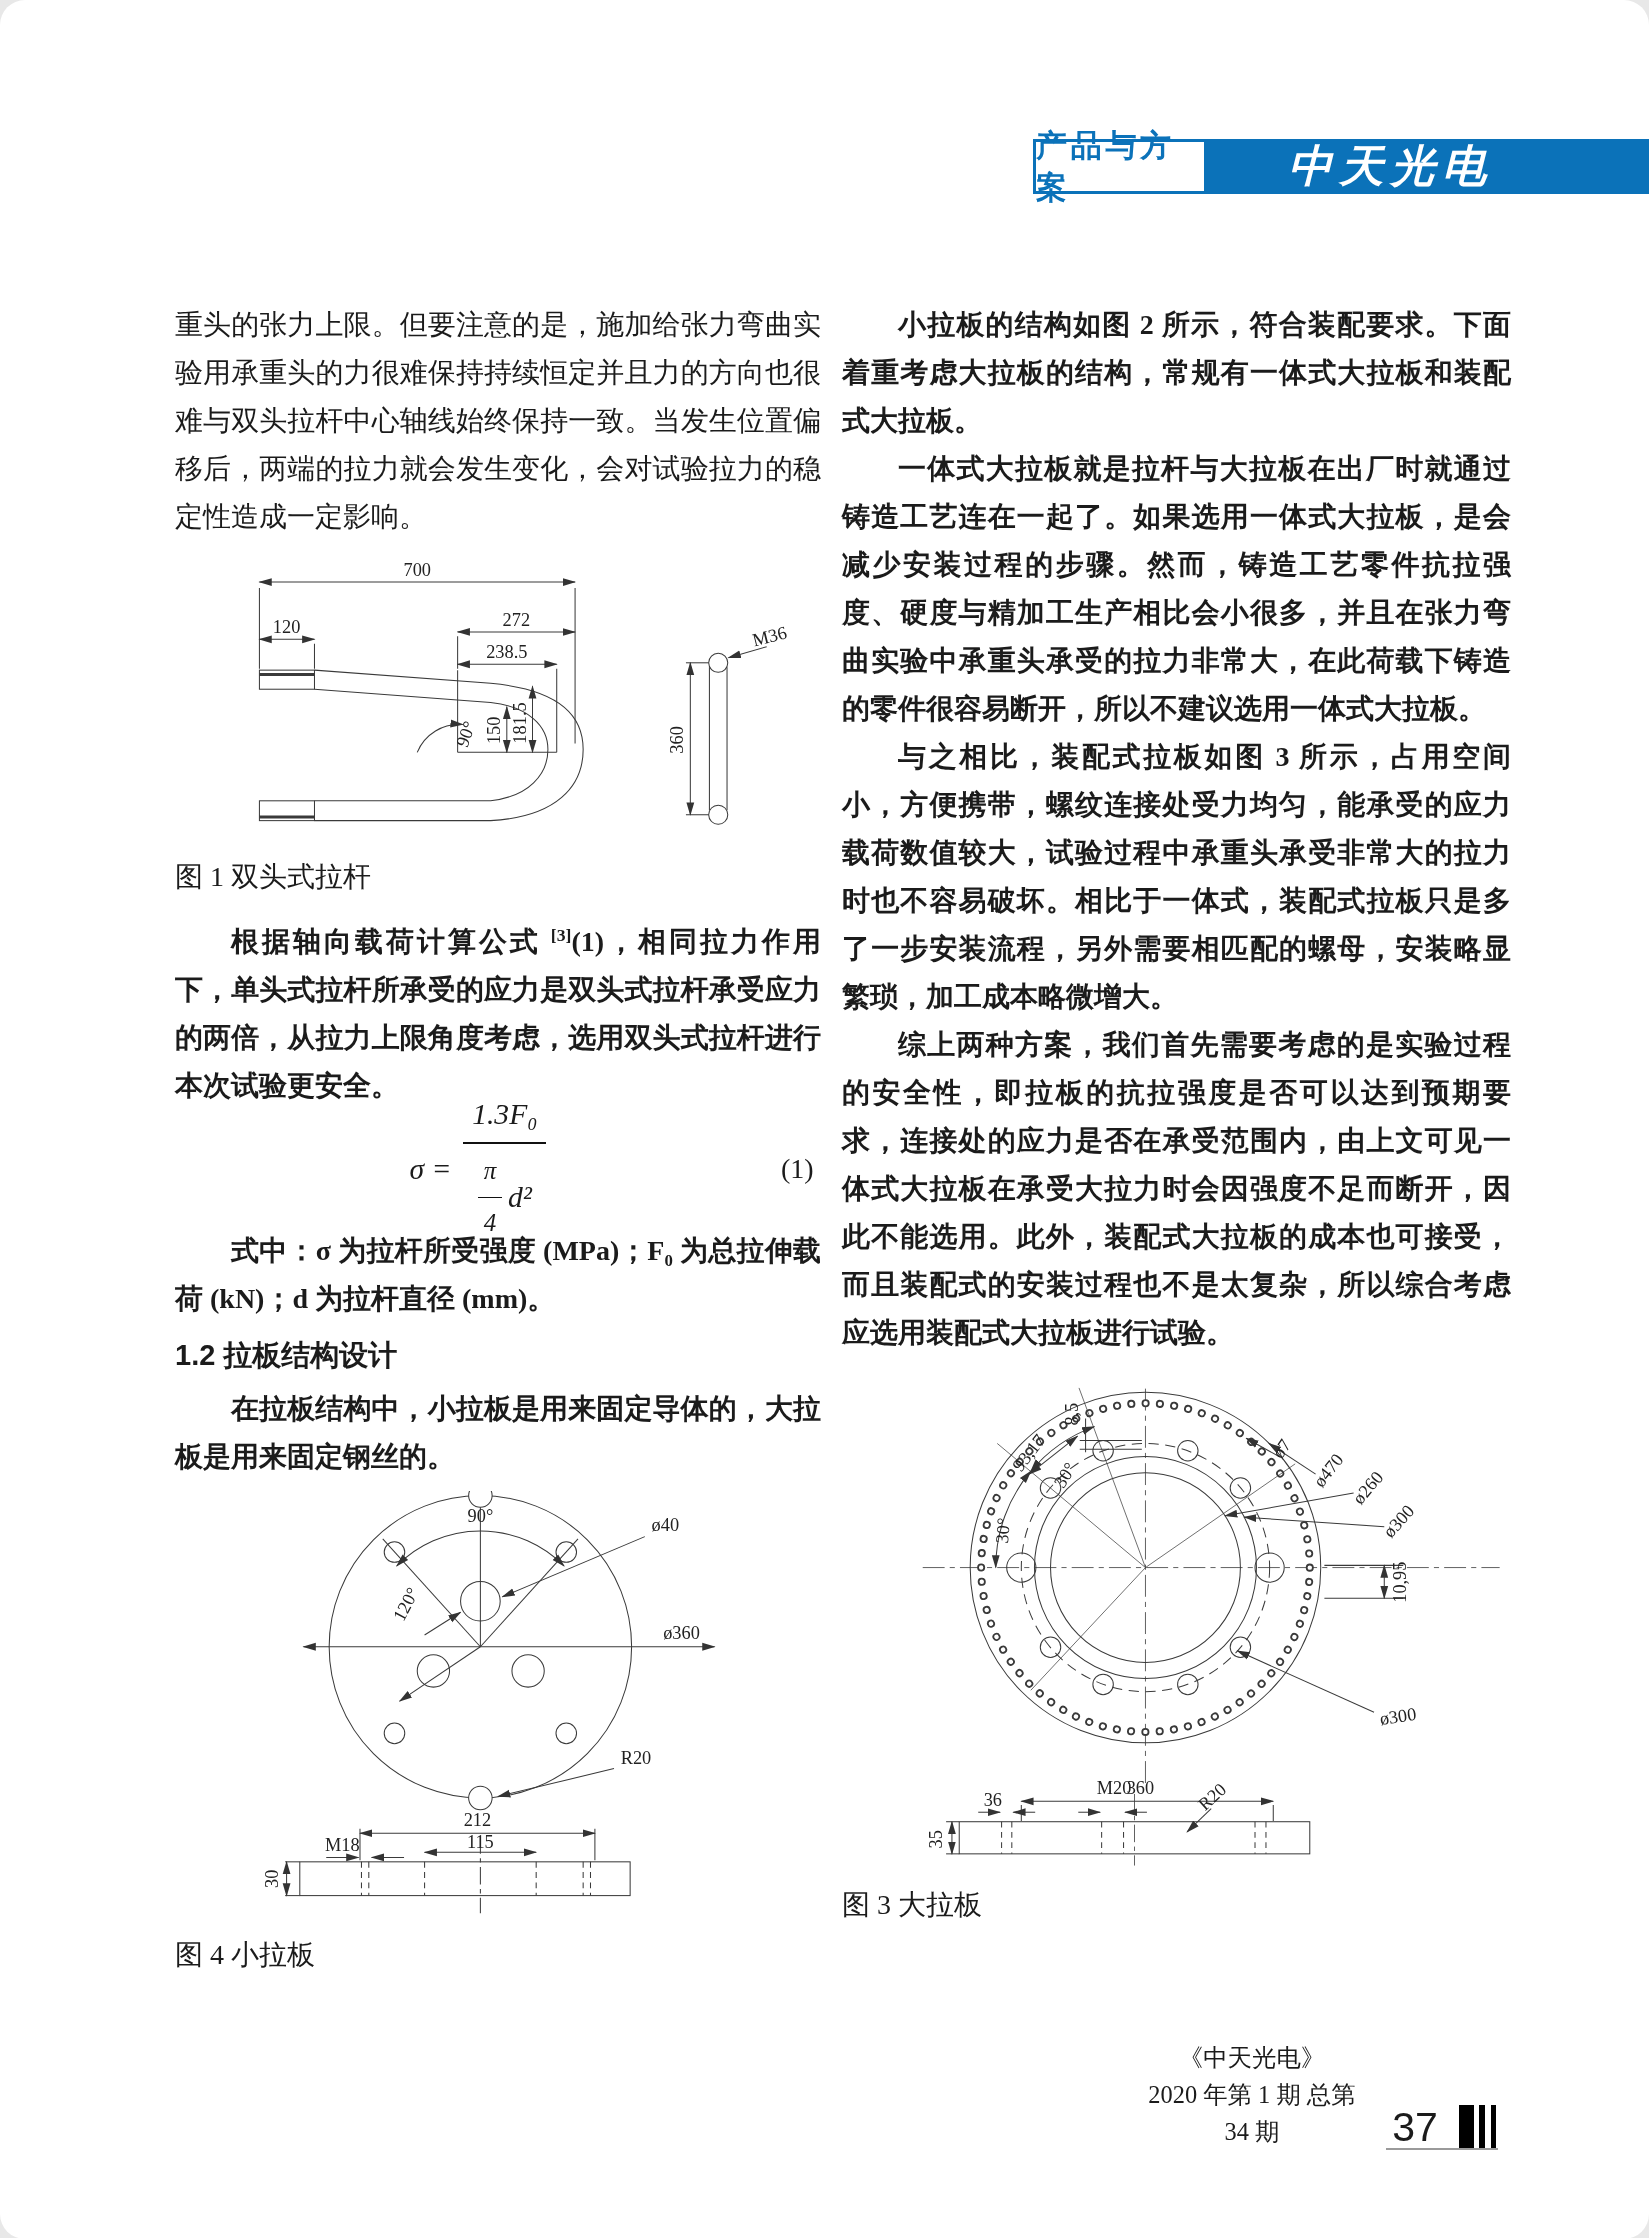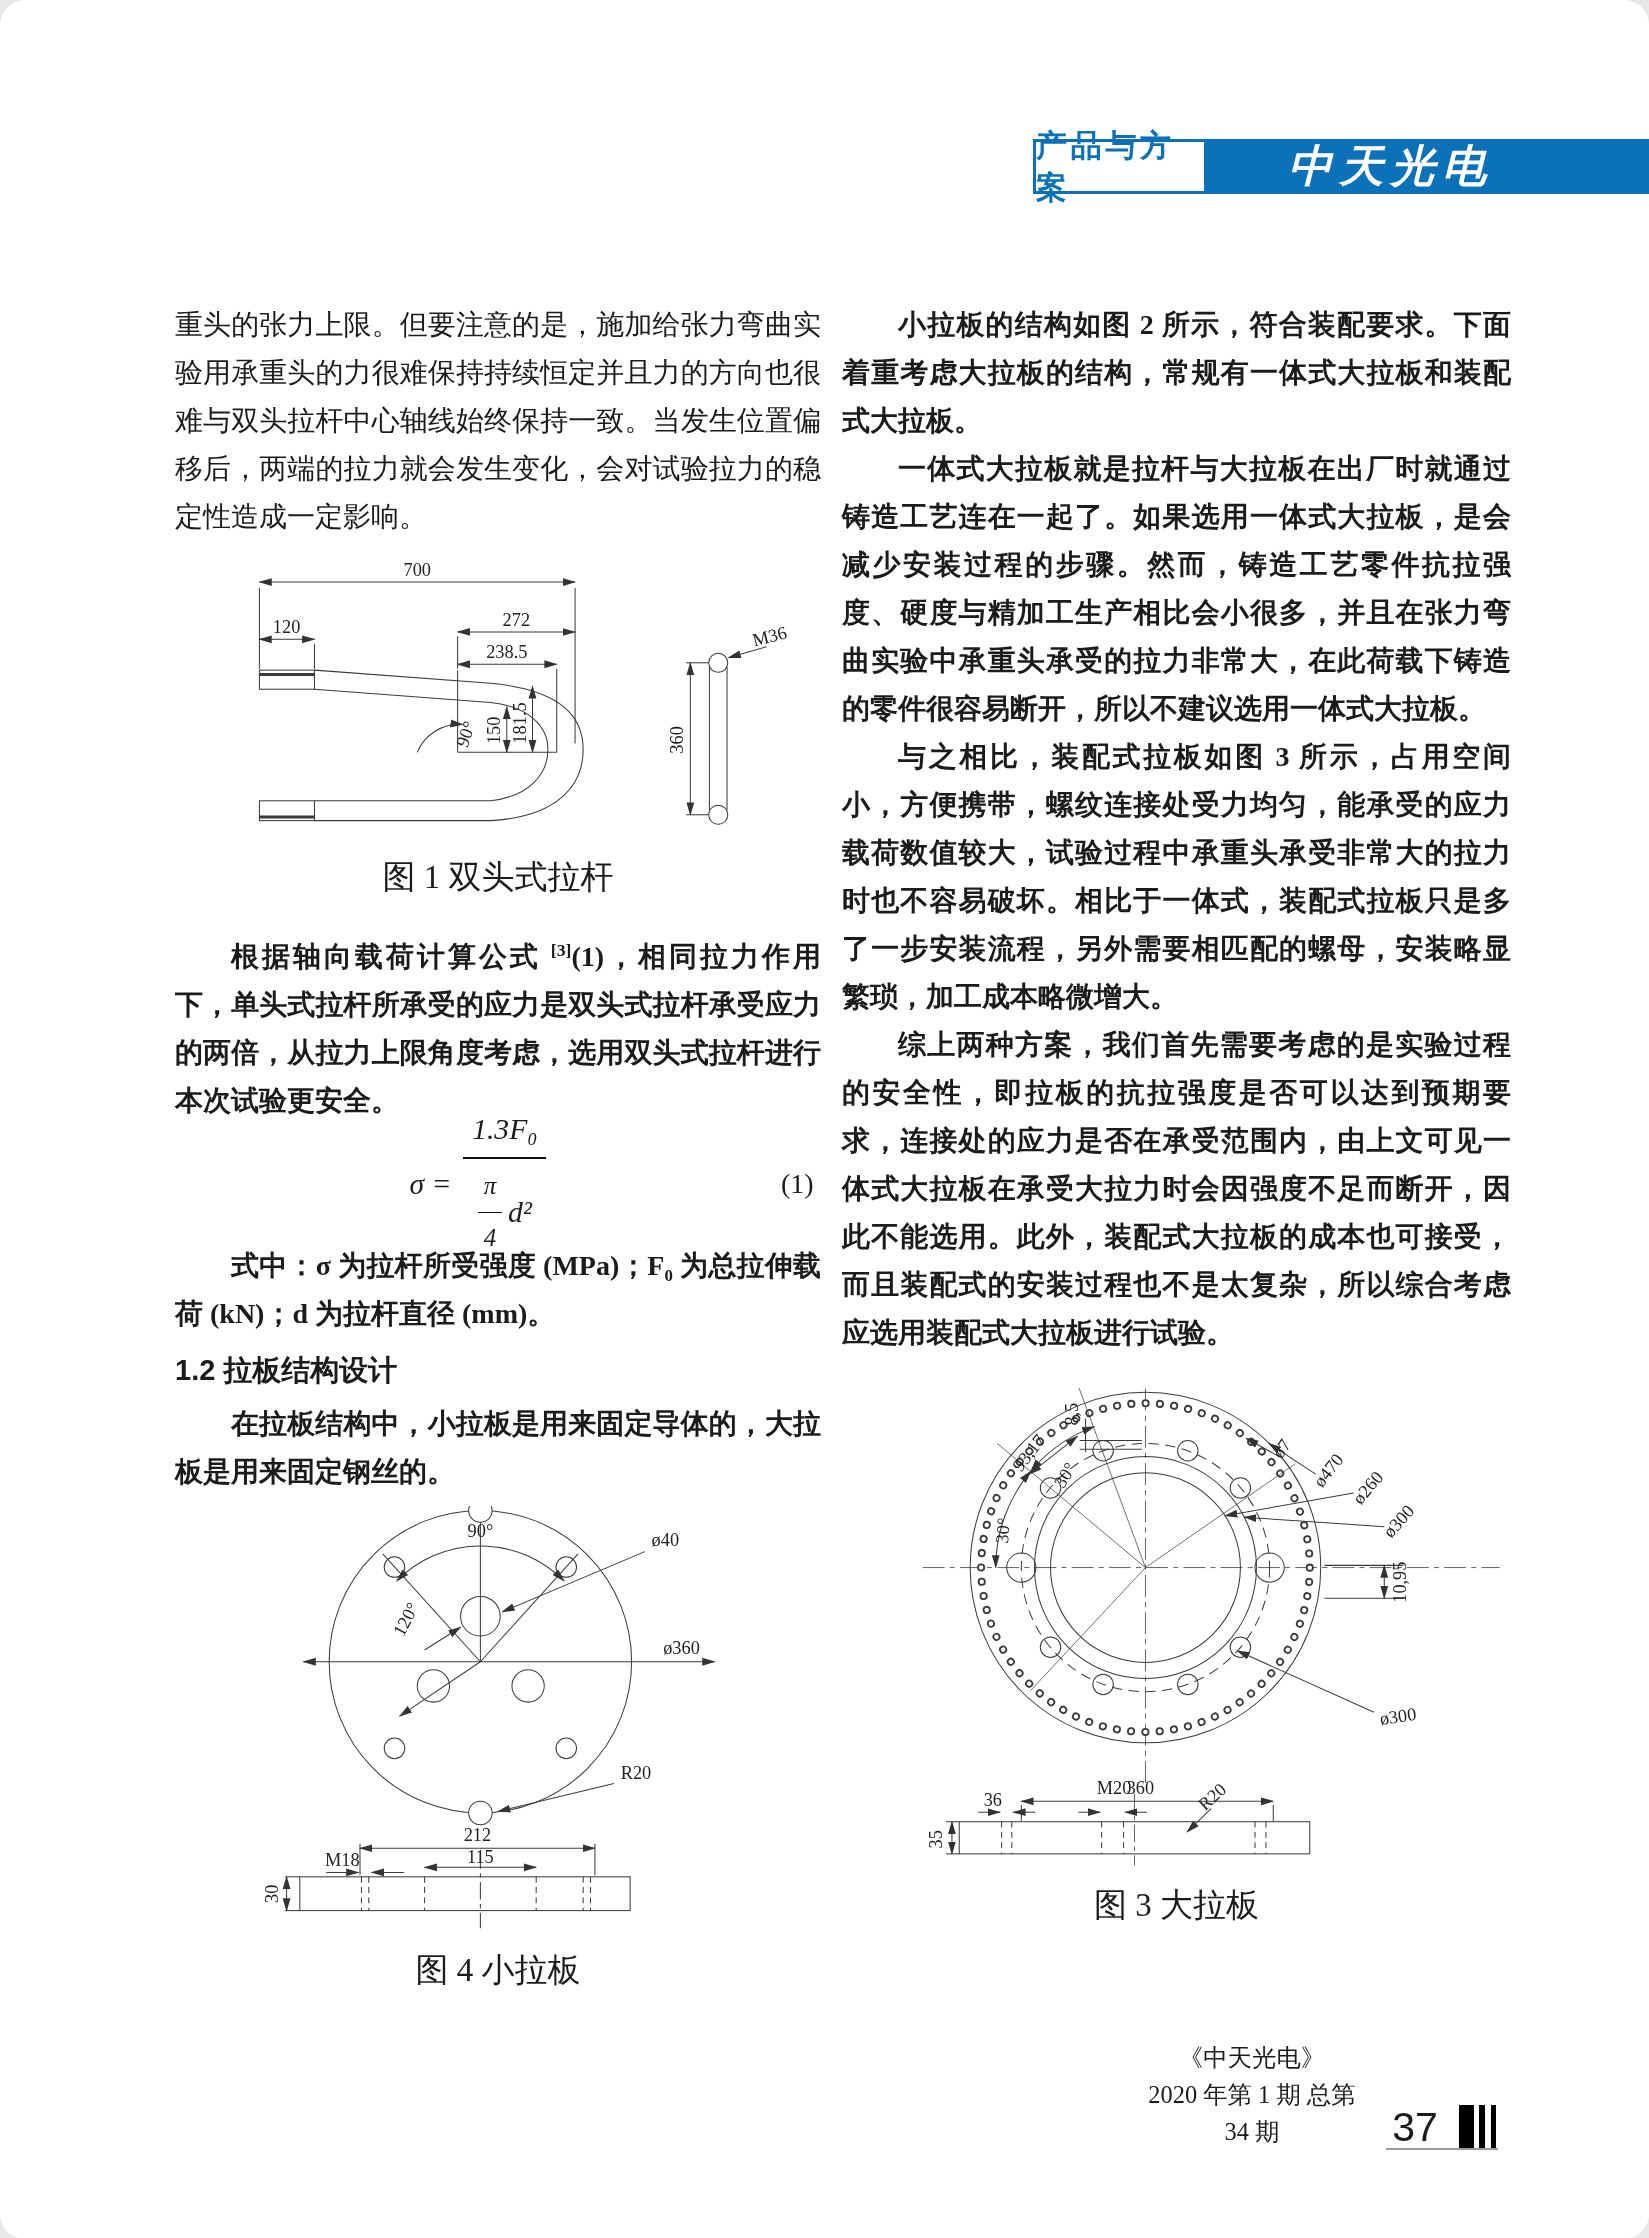--- a/index.html
+++ b/index.html
@@ -19,21 +19,21 @@
   .col{position:absolute;top:301px;font-size:28px;line-height:48px;text-align:justify;}
   .col-left{left:175px;width:646px;}
   .col-right{left:842px;width:669px;}
   .col p{margin:0;}
   .col p.ind{text-indent:56px;font-weight:bold;}
   sup.ref{font-size:17.7px;vertical-align:super;line-height:0;}
   h3.sec{margin:11.8px 0 8.9px 0;font-family:"Liberation Sans",sans-serif;
         font-weight:bold;font-size:29px;line-height:41px;text-align:left;}
   
   figure{margin:0;}
-  .figcap{text-align:center;font-size:33px;line-height:46px;}
+  .figcap{text-align:left;font-size:28px;line-height:46px;}
   svg text{font-family:"Liberation Serif",serif;font-size:25px;fill:#222;font-style:normal;}
   
   .formula{display:flex;align-items:center;height:117px;}
   .f-body{margin:0 auto;display:inline-flex;align-items:center;
         font-style:italic;font-size:29.6px;font-family:"Liberation Serif",serif;}
   .frac{display:inline-flex;flex-direction:column;align-items:center;margin-left:11.8px;}
   .f-num{padding:0 8.9px 4.4px 8.9px;border-bottom:2.2px solid #111;}
   .f-den{display:inline-flex;align-items:center;padding-top:3px;}
   .frac-sm{display:inline-flex;flex-direction:column;align-items:center;font-size:25px;}
   .frac-sm .t{border-bottom:1.8px solid #111;padding:0 5.9px 1.5px 5.9px;}
@@ -119,21 +119,21 @@
         <text x="452" y="134" text-anchor="middle">238.5</text>
         <text x="443" y="232" text-anchor="middle" transform="rotate(-90 443 232)">150</text>
         <text x="478" y="222" text-anchor="middle" transform="rotate(-90 478 222)">181.5</text>
         <text x="404" y="240" text-anchor="middle" transform="rotate(-70 404 240)">90°</text>
         <text x="692" y="245" text-anchor="middle" transform="rotate(-90 692 245)">360</text>
         <text x="812" y="112" text-anchor="middle" transform="rotate(-14 812 112)">M36</text>
       </svg>
       <figcaption class="figcap">图 1 双头式拉杆</figcaption>
     </figure>
 
-    <p class="ind" style="margin-top:33px;"><span>根据轴向载荷计算公式 </span><sup class="ref">[3]</sup><span>(1)，相同拉力作用下，单头式拉杆所承受的应力是双头式拉杆承受应力的两倍，从拉力上限角度考虑，选用双头式拉杆进行本次试验更安全。</span></p>
+    <p class="ind" style="margin-top:18px;"><span>根据轴向载荷计算公式 </span><sup class="ref">[3]</sup><span>(1)，相同拉力作用下，单头式拉杆所承受的应力是双头式拉杆承受应力的两倍，从拉力上限角度考虑，选用双头式拉杆进行本次试验更安全。</span></p>
 
     <div class="formula">
       <span class="f-body">
         <span>σ =</span>
         <span class="frac">
           <span class="f-num">1.3F₀</span>
           <span class="f-den">
             <span class="frac-sm">
               <span class="t">π</span>
               <span class="b">4</span>

